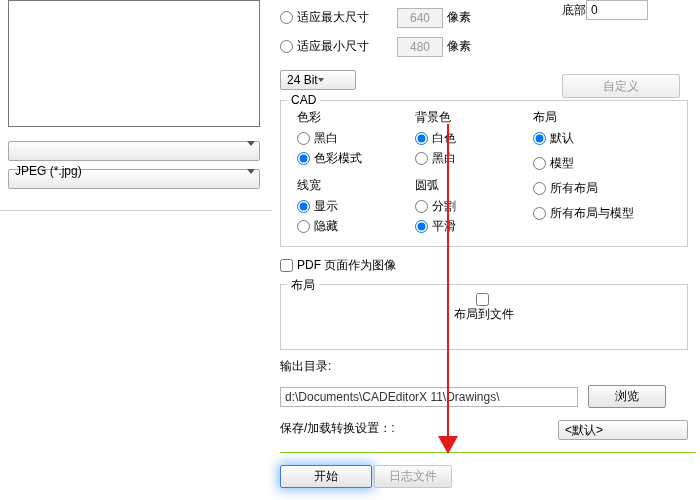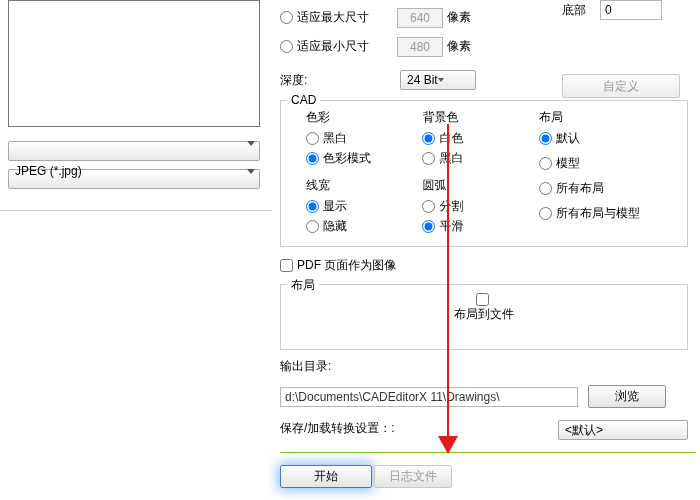--- a/index.html
+++ b/index.html
@@ -85,21 +85,21 @@
     cursor: pointer;
   }
   .select-small .arrow {
     width: 0; height: 0;
     border-left: 3px solid transparent;
     border-right: 3px solid transparent;
     border-top: 4px solid #555;
   }
   .fieldset {
     border: 1px solid #ccc;
-    padding: 6px 8px 8px 25px;
+    padding: 6px 8px 8px 16px;
     margin-top: 10px;
     position: relative;
   }
   .fieldset .legend {
     position: absolute;
     top: -8px; left: 6px;
     background: #fff;
     padding: 0 4px;
     font-size: 12px;
   }
@@ -182,21 +182,21 @@
   
   .side-box {
     position: absolute;
     left: 562px;
     top: 0;
     width: 128px;
   }
   .side-field {
     display: flex;
     align-items: center;
-    gap: 14px;
+    gap: 0;
     margin-bottom: 54px;
   }
   .side-input {
     width: 62px; height: 20px;
     border: 1px solid #b5b5b5;
     padding: 0 4px;
     font-size: 12px;
   }
   .custom-btn {
     width: 118px; height: 24px;
@@ -269,21 +269,20 @@
     <label class="radio-label">
       <input type="radio" name="sz" style="">
       <span>适应最小尺寸</span>
     </label>
     <span style="flex:0 0 28px"></span>
     <input class="num-input" value="480" style="">
     <span class="unit">像素</span>
   </div>
 
   <div class="row depth-row" style="margin-top:12px;">
-    <span class="label">深度:</span>
     <div class="select-small">
       <span>24 Bit</span>
       <span class="arrow"></span>
     </div>
   </div>
 
   <div class="fieldset" style="width:408px;">
     <span class="legend">CAD</span>
     <div class="cad-box">
 

